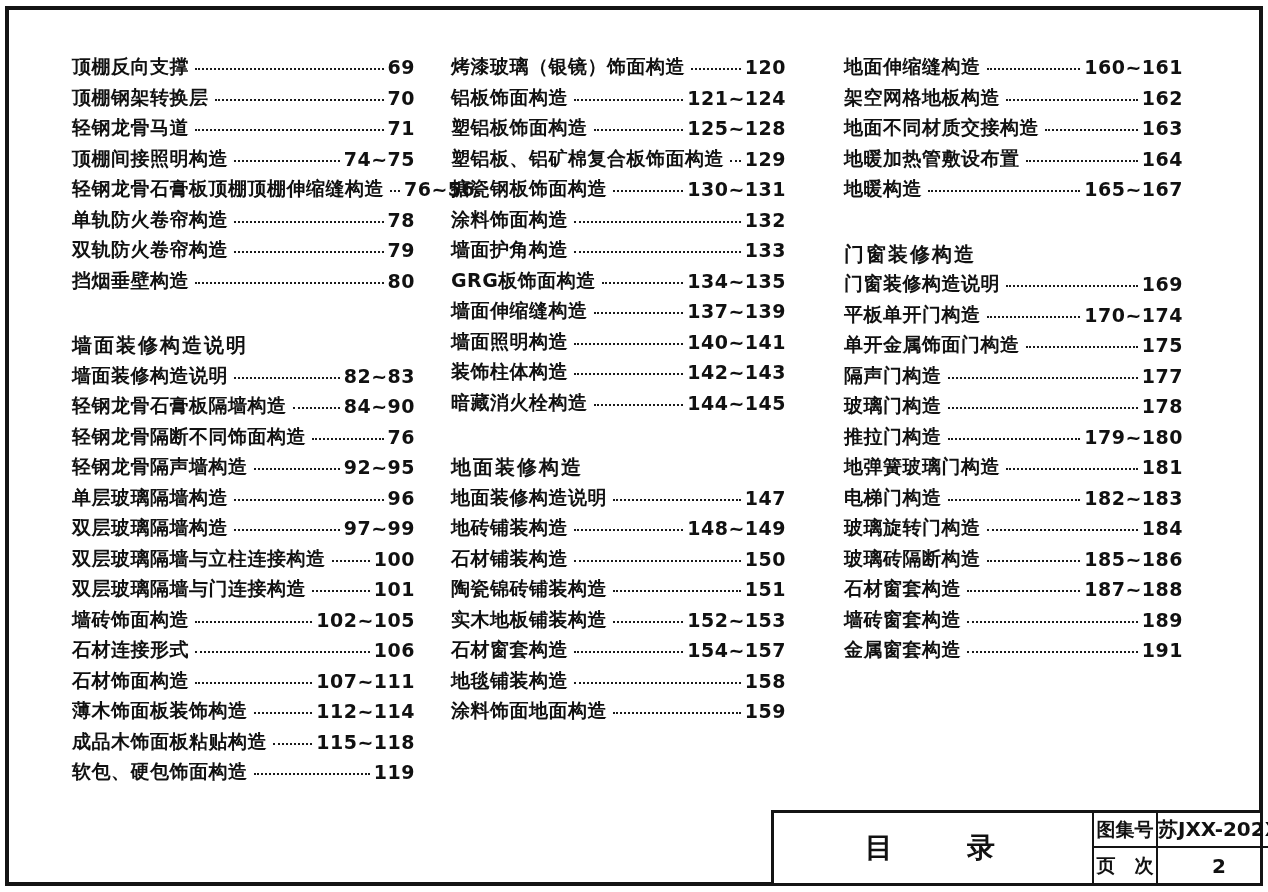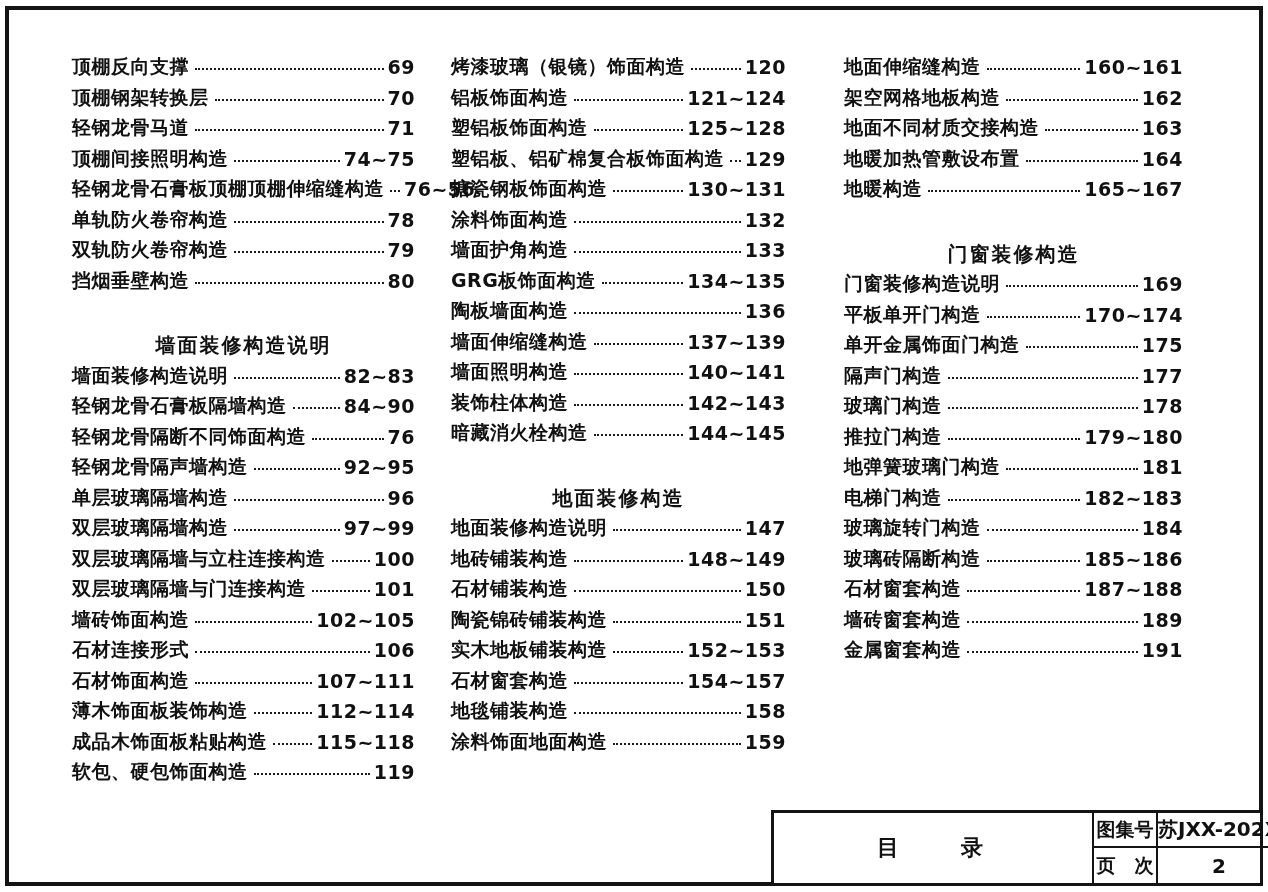--- a/index.html
+++ b/index.html
@@ -32,21 +32,20 @@
     display: flex;
   }
   .col { width: 343px; }
   .col.col-2 { width: 335px; margin-left: 36px; }
   .col.col-3 { width: 339px; margin-left: 58px; }
 
   .section-heading {
     height: 30.5px;
     line-height: 30.5px;
     margin-top: 34px;
-    text-align: center;
     font-size: 20px;
     font-weight: bold;
     letter-spacing: 2px;
     white-space: nowrap;
   }
   .row {
     display: flex;
     align-items: center;
     height: 30.5px;
     font-size: 19px;
@@ -89,21 +88,21 @@
     display: flex;
     align-items: center;
     justify-content: center;
     box-sizing: border-box;
     font-weight: bold;
     white-space: nowrap;
   }
   .tb-title {
     grid-column: 1;
     grid-row: 1 / span 2;
-    font-size: 22px;
+    font-size: 28px;
     letter-spacing: 6px;
   }
   .tb-label { font-size: 19px; border-left: 2px solid #141414; text-align: center; }
   .tb-value { font-size: 20px; border-left: 2px solid #141414; }
   .tb-r1 { border-bottom: 2px solid #141414; }
 </style>
 </head>
 <body>
 
 <div class="page-frame"></div>
@@ -260,25 +259,20 @@
         </div>
         <div class="row">
           <span class="etitle">墙面护角构造</span>
           <span class="leader"></span>
           <span class="epage">133</span>
         </div>
         <div class="row">
           <span class="etitle">GRG板饰面构造</span>
           <span class="leader"></span>
           <span class="epage">134~135</span>
-        </div>
-        <div class="row">
-          <span class="etitle">陶板墙面构造</span>
-          <span class="leader"></span>
-          <span class="epage">136</span>
         </div>
         <div class="row">
           <span class="etitle">墙面伸缩缝构造</span>
           <span class="leader"></span>
           <span class="epage">137~139</span>
         </div>
         <div class="row">
           <span class="etitle">墙面照明构造</span>
           <span class="leader"></span>
           <span class="epage">140~141</span>

